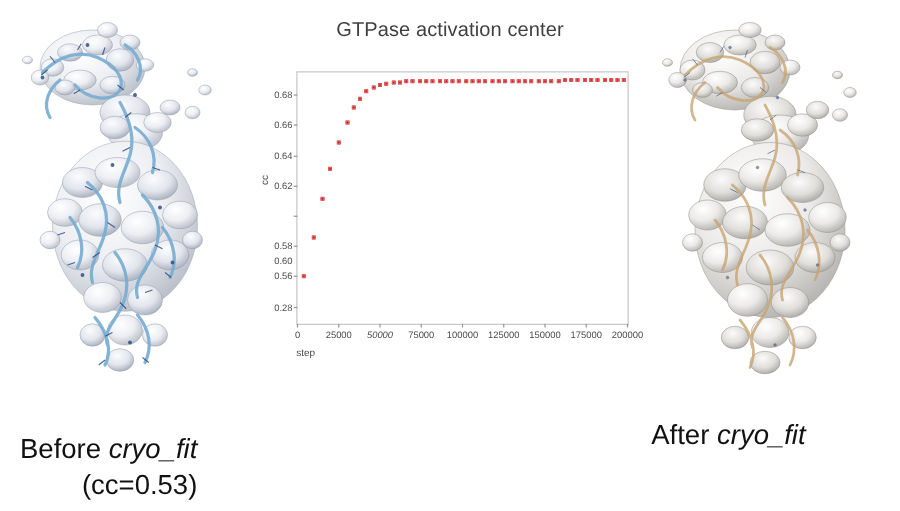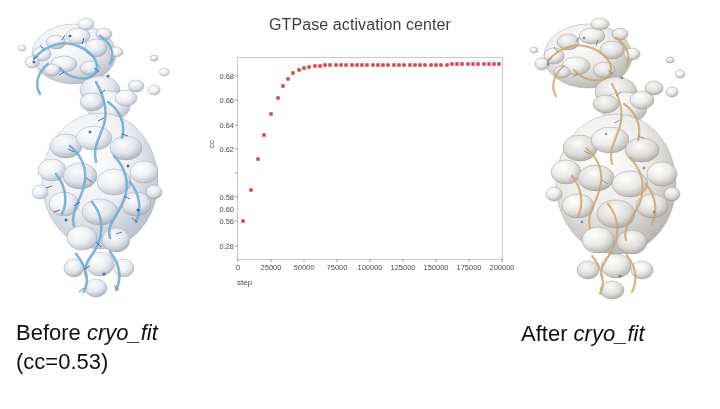--- a/index.html
+++ b/index.html
@@ -126,22 +126,22 @@
   }
 
   
   .caption {
     position: absolute;
     font-size: 22px;
     color: #111111;
     line-height: 1.32;
     white-space: nowrap;
   }
-  #caption-left  { left: 16px;  top: 318px; }
-  #caption-right { left: 521px; top: 319px; }
+  #caption-left  { left: 16px;  top: 344px; text-align: right; }
+  #caption-right { left: 521px; top: 333px; }
   .caption .ital { font-style: italic; }
   .caption .line2 { display: block; }
 </style>
 </head>
 <body>
 
 <div class="struct-panel" id="struct-left">
   <svg class="struct-svg" viewBox="0 0 200 310">
     <defs>
       <radialGradient id="blobA" cx="38%" cy="32%" r="72%">

